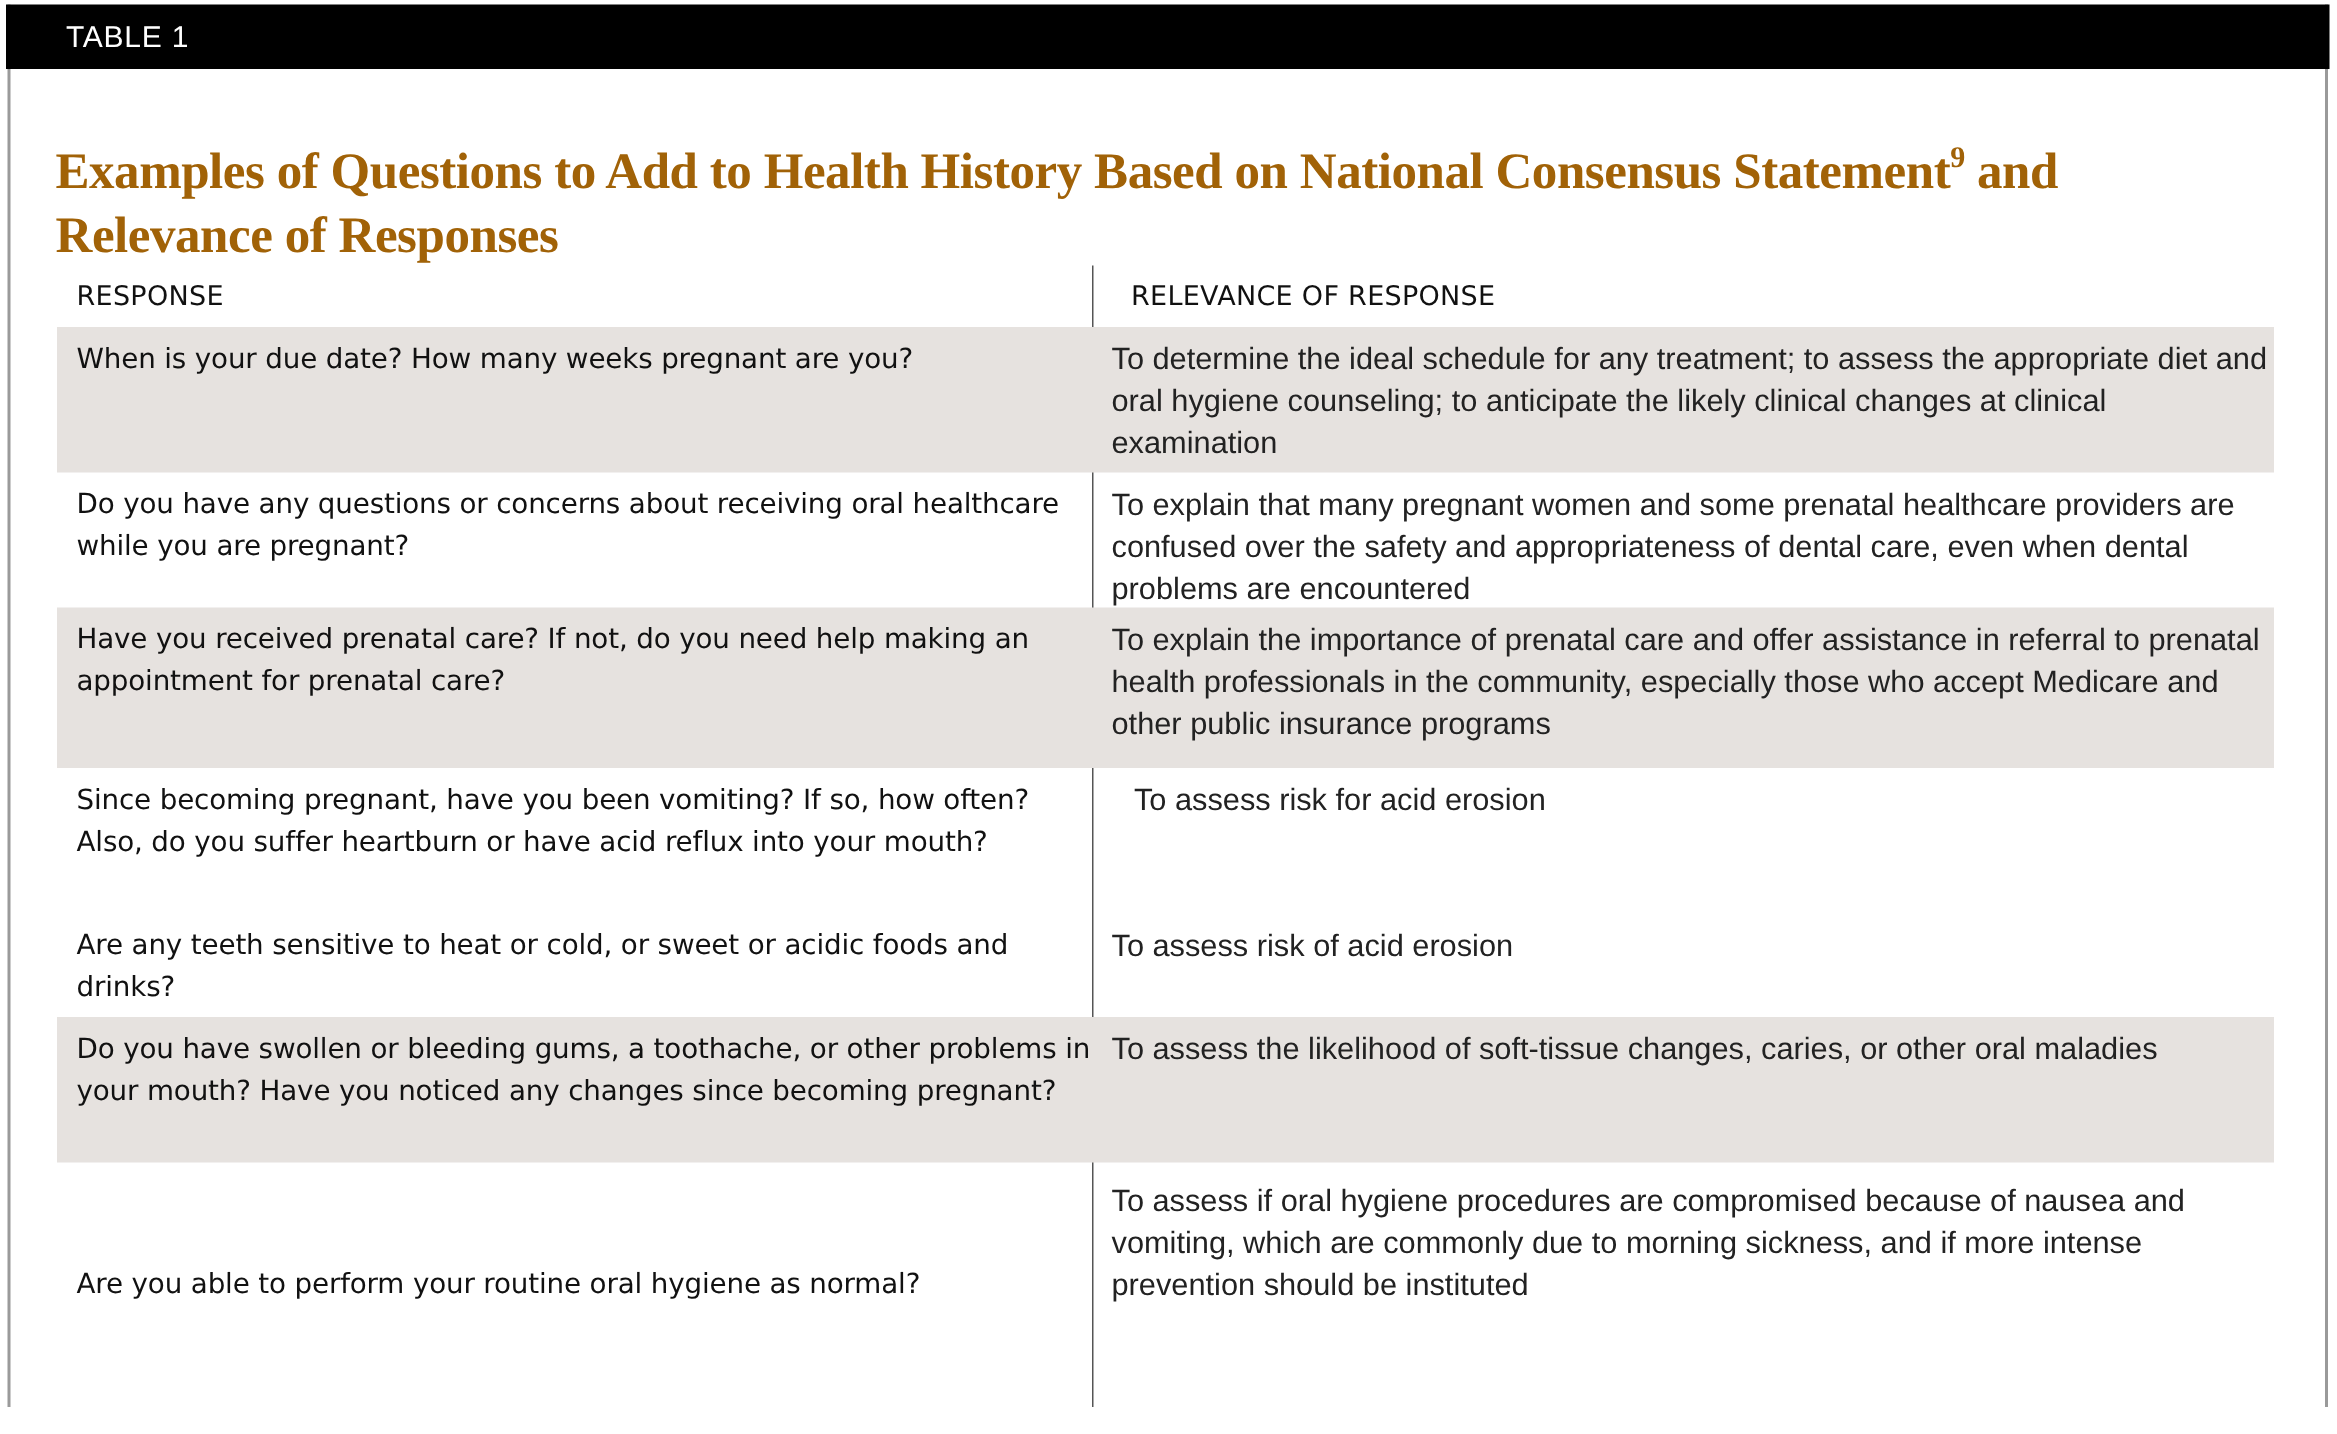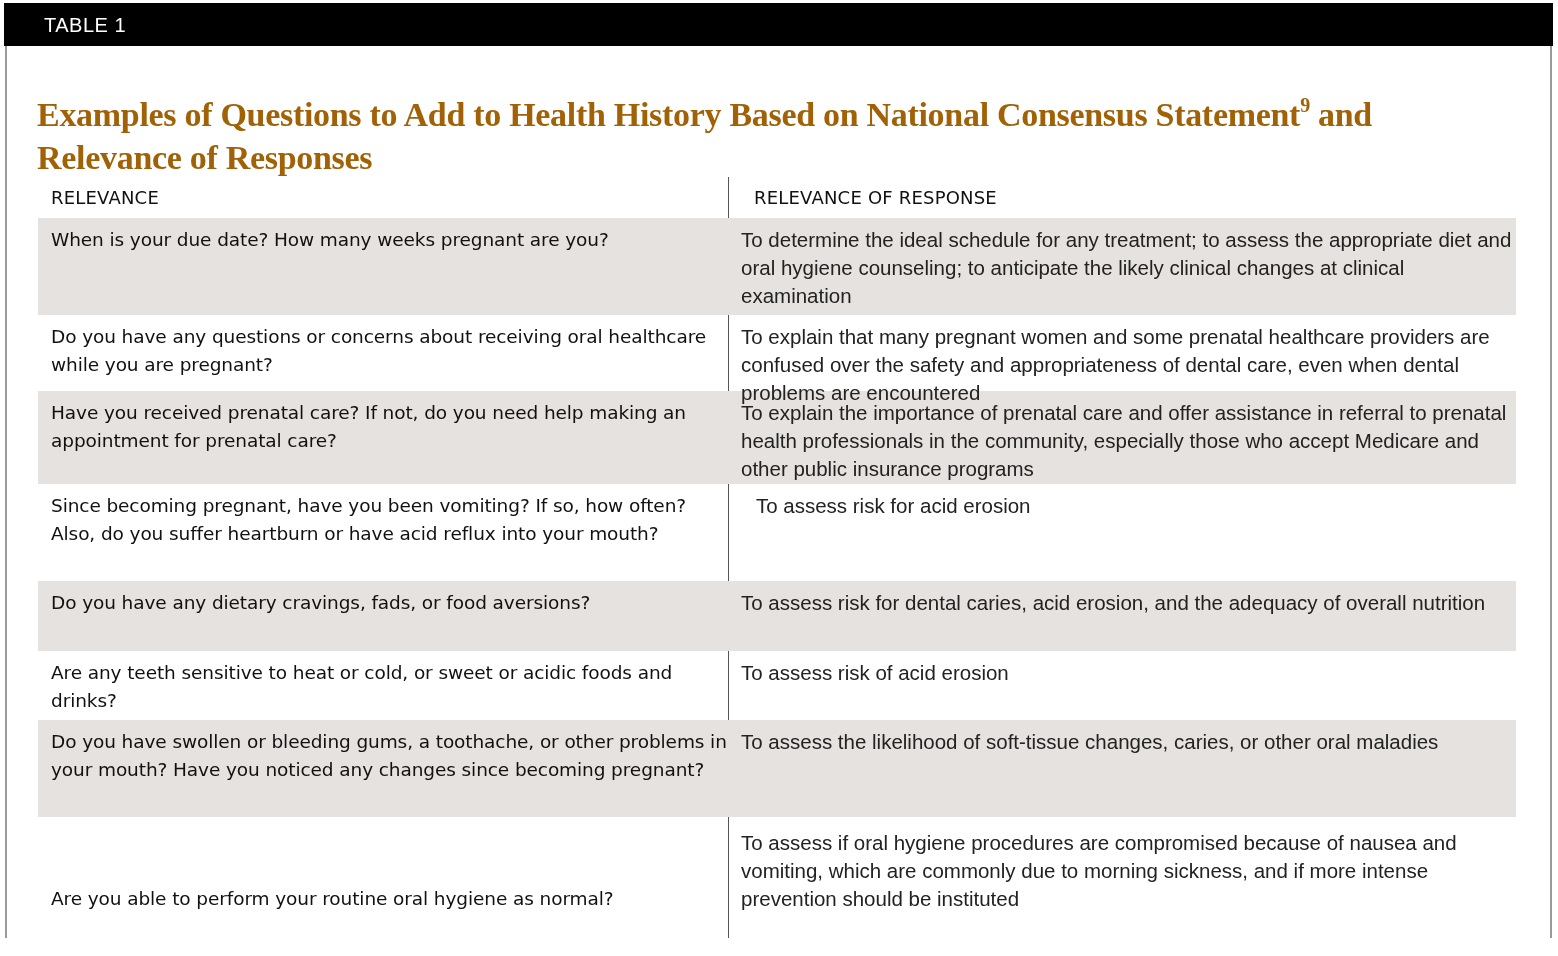--- a/index.html
+++ b/index.html
@@ -29,43 +29,39 @@
 <div class="topbar">
   <span class="topbar-label">TABLE 1</span>
 </div>
 
 <h1 class="title"><span>Examples of Questions to Add to Health History Based on National Consensus Statement</span><sup>9</sup><span> and Relevance of Responses</span></h1>
 
 <div class="col-divider"></div>
 
 <div class="table">
   <div class="thead">
-    <div class="th q">RELEVANCE</div>
+    <div class="th q">RESPONSE</div>
     <div class="th r">RELEVANCE OF RESPONSE</div>
   </div>
   <div id="tbody">
       <div class="row shaded" style="height: 97px;">
         <div class="cell q">When is your due date? How many weeks pregnant are you?</div>
         <div class="cell r">To determine the ideal schedule for any treatment; to assess the appropriate diet and oral hygiene counseling; to anticipate the likely clinical changes at clinical examination</div>
       </div>
       <div class="row" style="height: 76px;">
         <div class="cell q">Do you have any questions or concerns about receiving oral healthcare while you are pregnant?</div>
         <div class="cell r">To explain that many pregnant women and some prenatal healthcare providers are confused over the safety and appropriateness of dental care, even when dental problems are encountered</div>
       </div>
-      <div class="row shaded" style="height: 93px;">
+      <div class="row shaded" style="height: 107px; margin-top: 14px;">
         <div class="cell q">Have you received prenatal care? If not, do you need help making an appointment for prenatal care?</div>
         <div class="cell r">To explain the importance of prenatal care and offer assistance in referral to prenatal health professionals in the community, especially those who accept Medicare and other public insurance programs</div>
       </div>
       <div class="row" style="height: 97px; gap: 28px;">
         <div class="cell q">Since becoming pregnant, have you been vomiting? If so, how often? Also, do you suffer heartburn or have acid reflux into your mouth?</div>
         <div class="cell r">To assess risk for acid erosion</div>
-      </div>
-      <div class="row shaded" style="height: 70px;">
-        <div class="cell q">Do you have any dietary cravings, fads, or food aversions?</div>
-        <div class="cell r">To assess risk for dental caries, acid erosion, and the adequacy of overall nutrition</div>
       </div>
       <div class="row" style="height: 69px;">
         <div class="cell q">Are any teeth sensitive to heat or cold, or sweet or acidic foods and drinks?</div>
         <div class="cell r">To assess risk of acid erosion</div>
       </div>
       <div class="row shaded" style="height: 97px;">
         <div class="cell q">Do you have swollen or bleeding gums, a toothache, or other problems in your mouth? Have you noticed any changes since becoming pregnant?</div>
         <div class="cell r">To assess the likelihood of soft-tissue changes, caries, or other oral maladies</div>
       </div>
       <div class="row" style="height: 96px; align-items: flex-end;">

